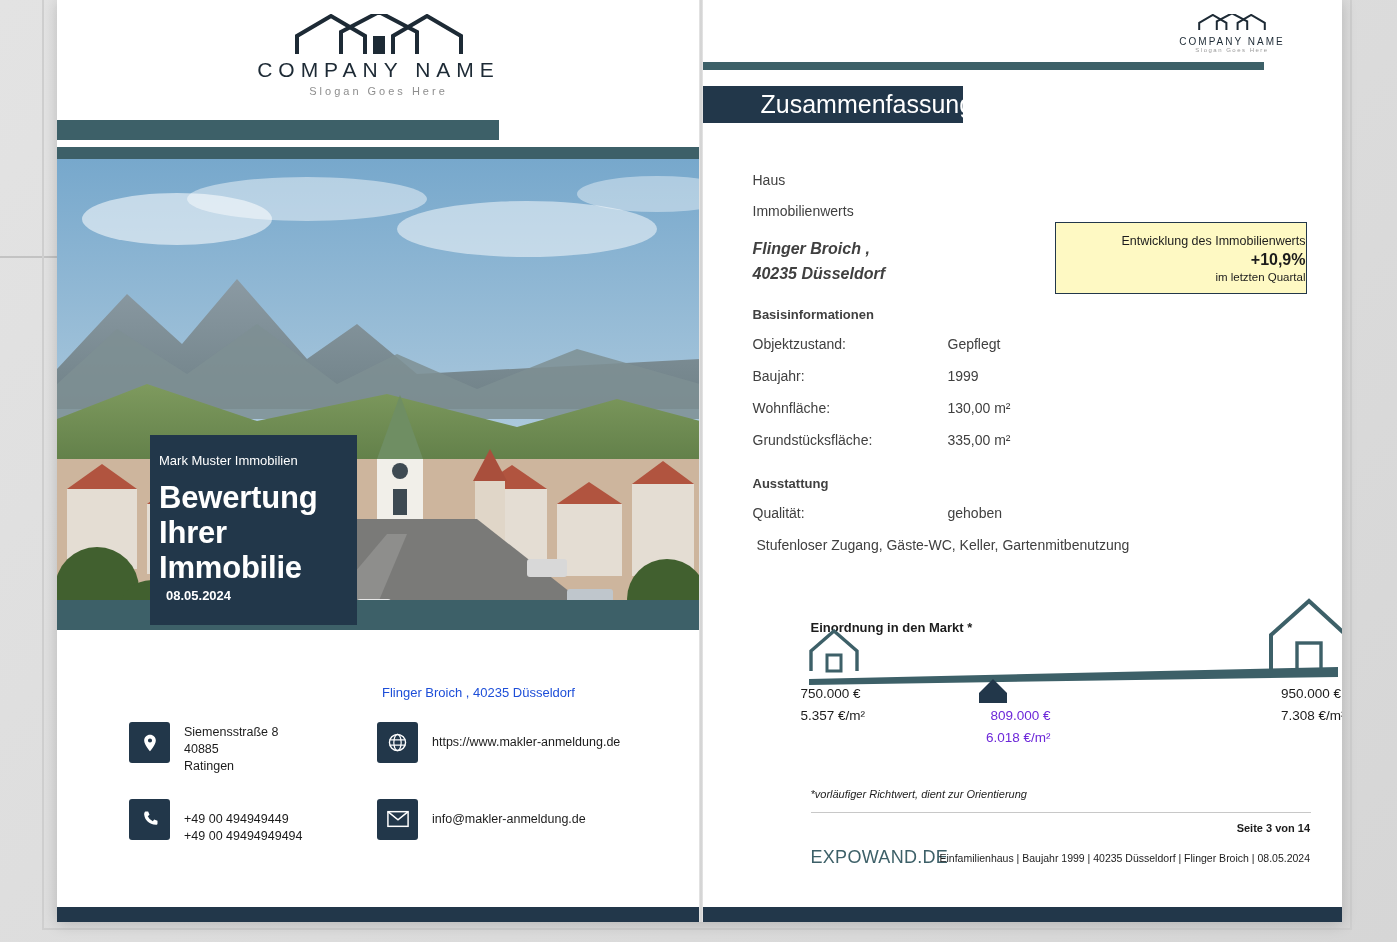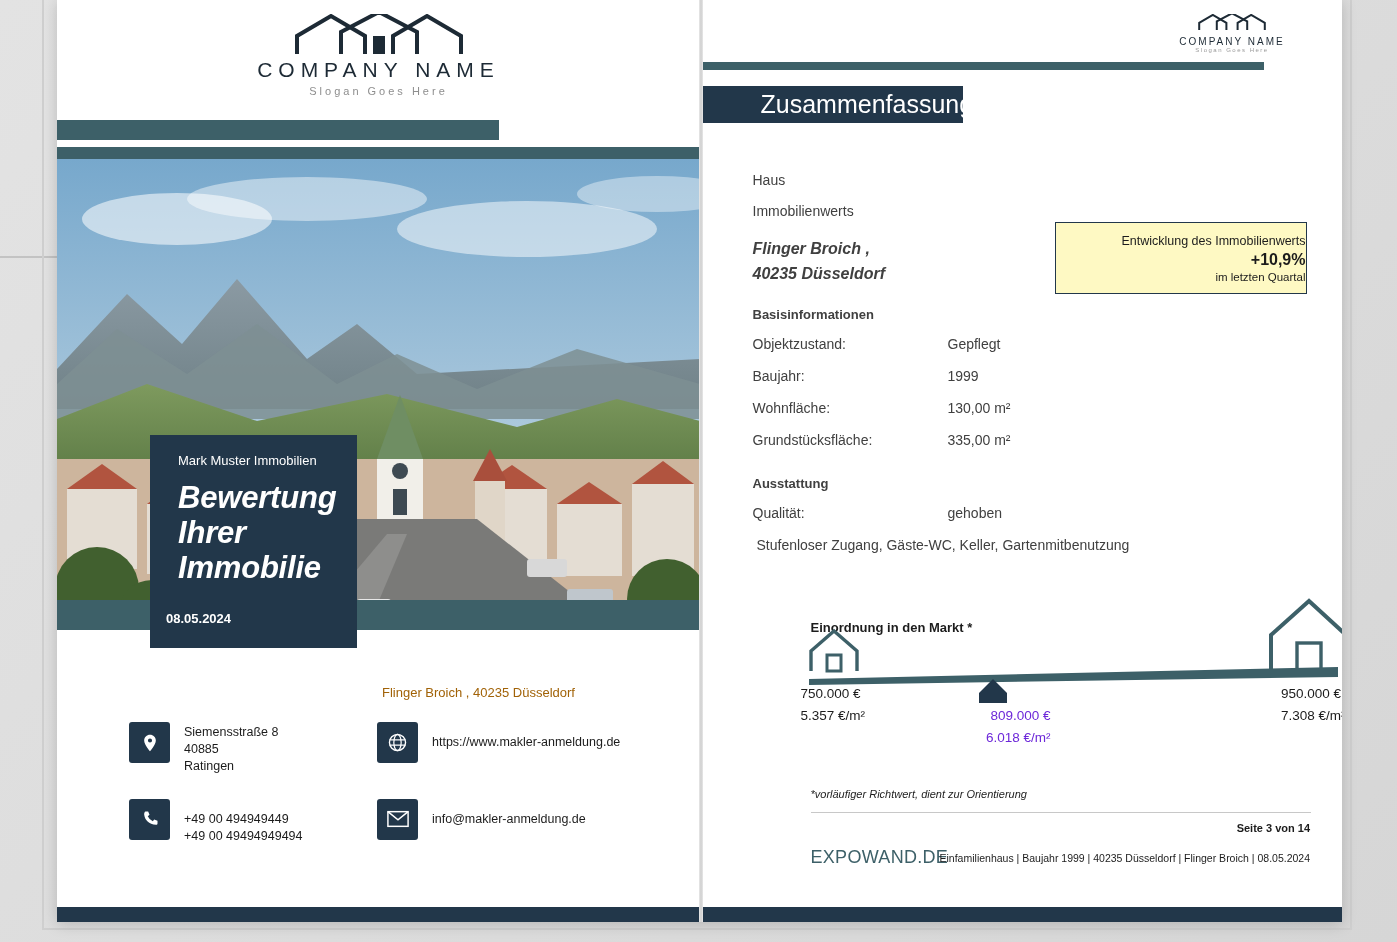--- a/index.html
+++ b/index.html
@@ -46,28 +46,28 @@
   .bar-big{position:absolute;left:0;top:147px;width:643px;height:12px;background:#3d6068;}
 
   .hero{
     position:absolute;left:0;top:159px;width:643px;height:470px;overflow:hidden;
   }
   .hero svg{display:block;}
 
   .hero-sideblock{position:absolute;left:0;top:600px;width:643px;height:30px;background:#3d6068;}
 
   .card{
-    position:absolute;left:93px;top:435px;width:207px;height:213px;
-    background:#22374a;color:#fff;padding:18px 16px 0 28px;box-sizing:border-box;
+    position:absolute;left:93px;top:435px;width:207px;height:190px;
+    background:#22374a;color:#fff;padding:18px 16px 0 9px;box-sizing:border-box;
   }
   .card-sub{font-size:13px;margin-bottom:12px;}
-  .card-title{font-size:31px;font-weight:bold;line-height:1.13;letter-spacing:-0.2px;font-style:italic;}
+  .card-title{font-size:31px;font-weight:bold;line-height:1.13;letter-spacing:-0.2px;}
   .card-date{position:absolute;left:16px;bottom:22px;font-size:13px;font-weight:bold;}
 
-  .addr-line{position:absolute;left:325px;top:685px;font-size:13px;color:#a16207;}
+  .addr-line{position:absolute;left:325px;top:685px;font-size:13px;color:#1d4ed8;}
 
   .contacts{position:absolute;left:72px;top:722px;width:560px;}
   .contact-row{display:flex;margin-bottom:24px;}
   .contact-col{display:flex;align-items:flex-start;width:248px;}
   .ic{
     width:41px;height:41px;background:#22374a;border-radius:3px;
     display:flex;align-items:center;justify-content:center;flex:0 0 41px;
   }
   .ic svg{display:block;}
   .ctext{margin-left:14px;font-size:12.5px;color:#1c1c1c;line-height:1.35;padding-top:2px;}

